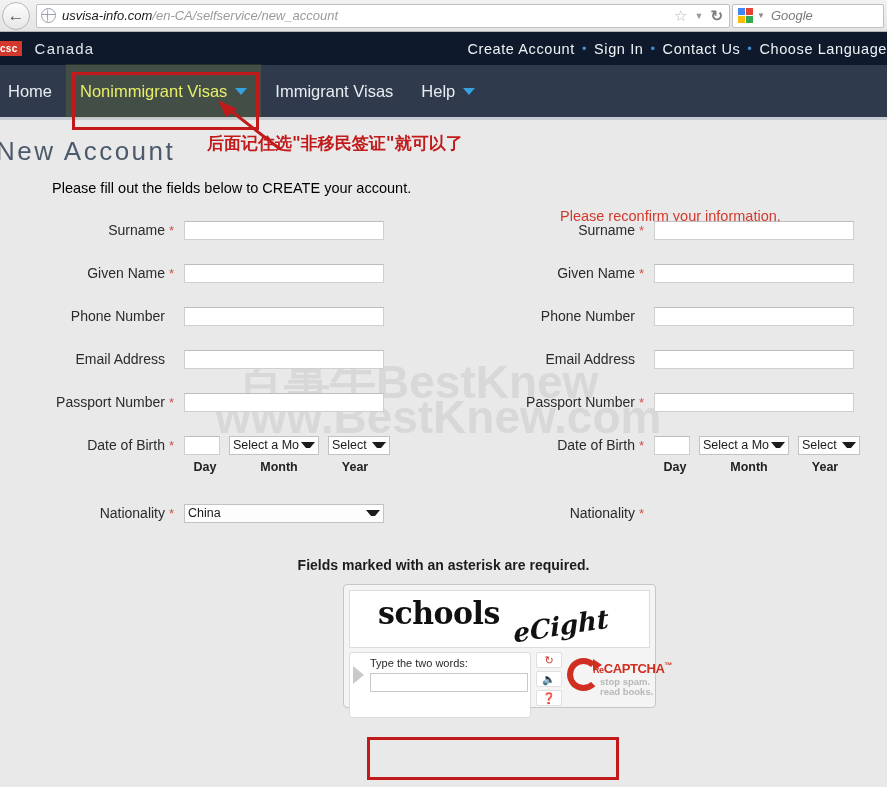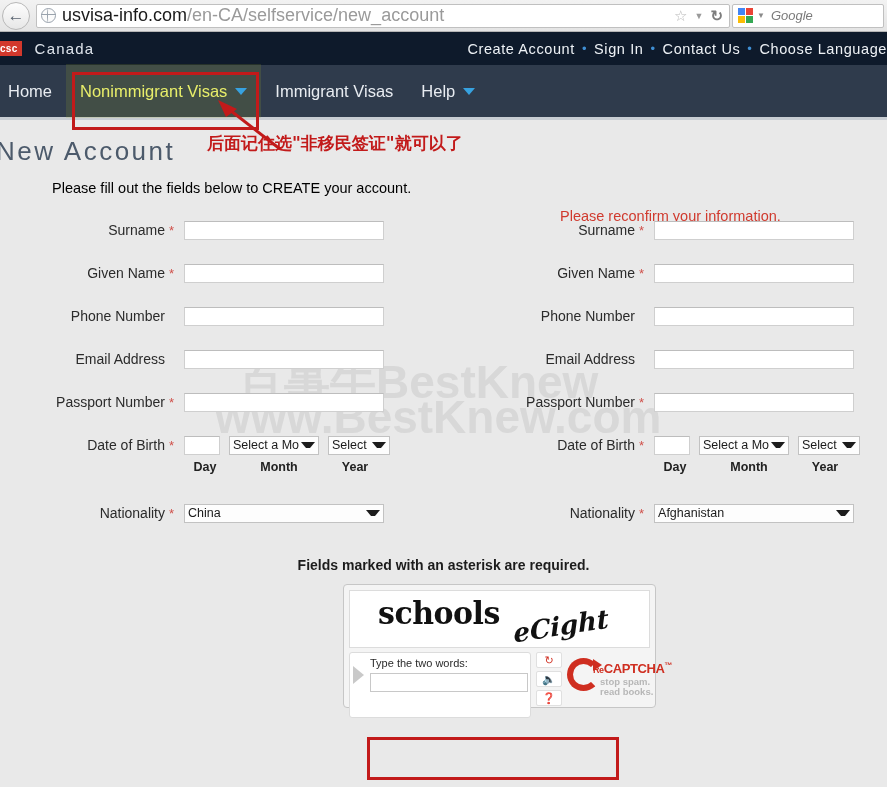--- a/index.html
+++ b/index.html
@@ -38,21 +38,21 @@
     position: relative; flex: 0 0 auto; background: #fbfbfb;
   }
   .globe-icon::before {
     content: ""; position: absolute; left: 5px; top: -1.5px;
     width: 2px; height: 15px; border-left: 1.5px solid #9aa3ad; border-radius: 50%;
   }
   .globe-icon::after {
     content: ""; position: absolute; left: -1.5px; top: 5px;
     width: 15px; height: 2px; border-top: 1.5px solid #9aa3ad;
   }
-  .url-text { font-size: 18px; color: #9a9a9a; white-space: nowrap; }
+  .url-text { font-size: 13px; color: #9a9a9a; white-space: nowrap; font-style: italic; }
   .url-text b { color: #1a1a1a; font-weight: normal; }
   .url-right { margin-left: auto; display: flex; align-items: center; gap: 7px; padding-right: 2px; }
   .star-icon { color: #b9b9b9; font-size: 15px; }
   .caret-icon { color: #9a9a9a; font-size: 9px; }
   .reload-icon { color: #7d7d7d; font-size: 15px; font-weight: bold; }
   .search-box {
     width: 152px; height: 24px; margin-right: 3px;
     background: #fff; border: 1px solid #c0c0c0; border-radius: 2px;
     display: flex; align-items: center; padding: 0 5px; flex: 0 0 auto;
   }
@@ -398,24 +398,20 @@
         <span class="dd-arrow"></span>
       </span>
     </div>
     <div class="dmy-label" style="left:645px; top:338px; width:60px;">Day</div>
     <div class="dmy-label" style="left:719px; top:338px; width:60px;">Month</div>
     <div class="dmy-label" style="left:795px; top:338px; width:60px;">Year</div>
 
     <div class="field-row" style="left:510px; top:381px; width:400px;">
       <span class="field-label" style="width:125px;">Nationality</span>
       <span class="req">*</span>
-      <span class="sel" style="width:200px; margin-left:10px;">
-        <span>Afghanistan</span>
-        <span class="dd-arrow"></span>
-      </span>
     </div>
 
     <div class="asterisk-note">Fields marked with an asterisk are required.</div>
 
     <div class="recap-wrap">
       <div class="recap-img">
         <span class="cap-word1">schools</span>
         <span class="cap-word2">eCight</span>
       </div>
       <div class="recap-lower">

